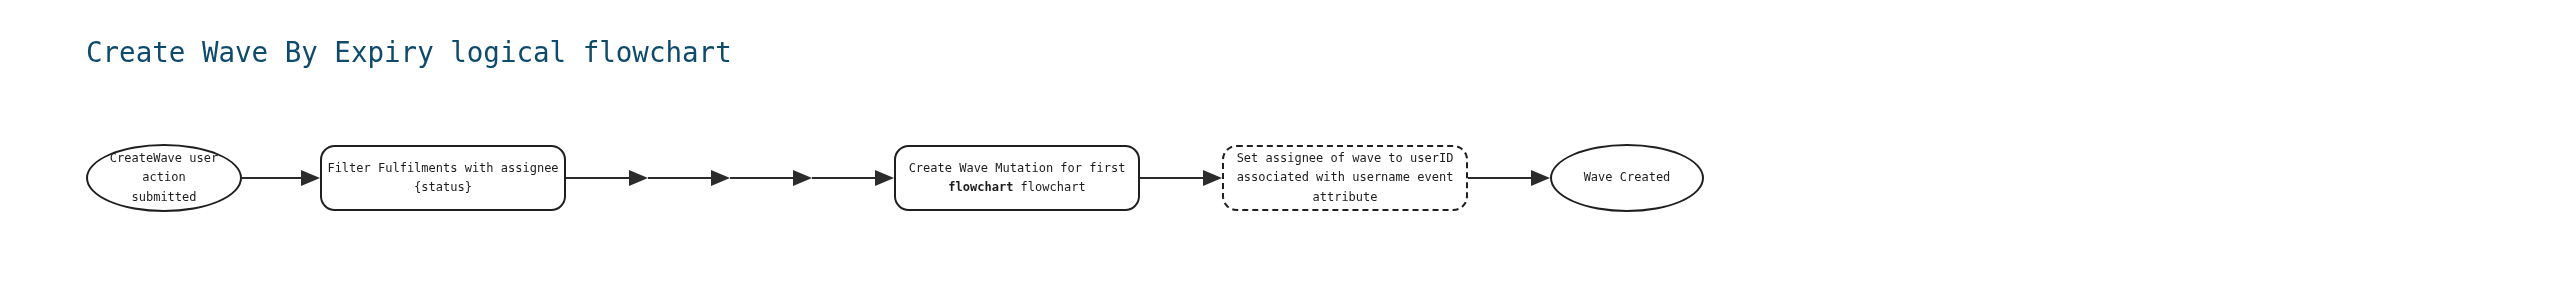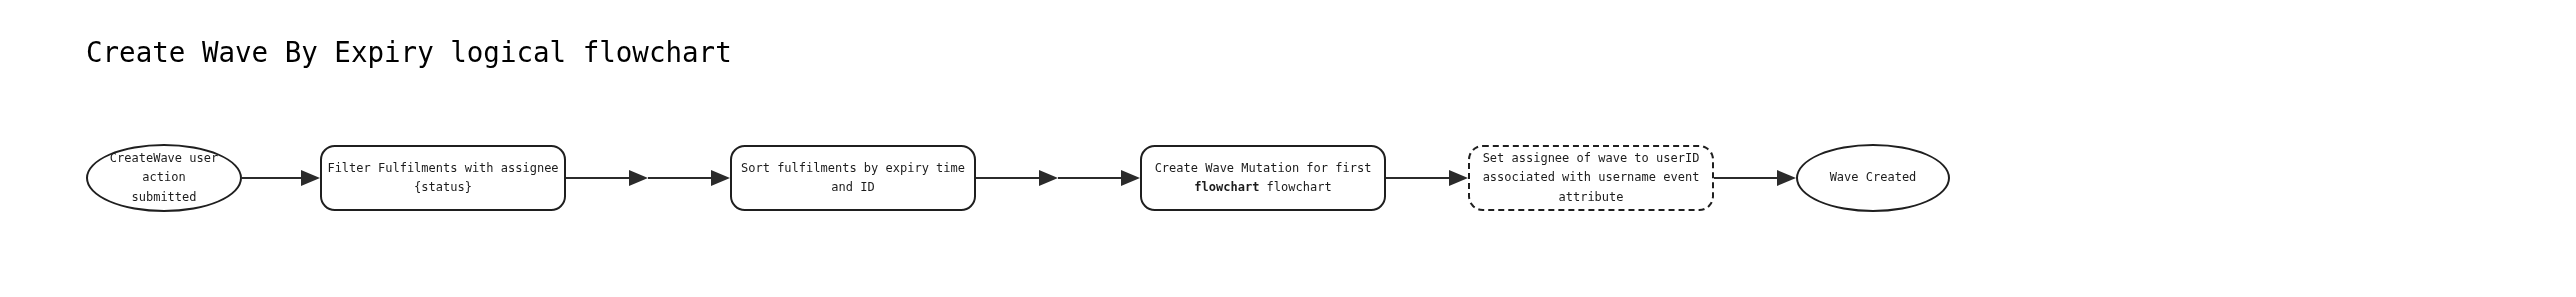--- a/index.html
+++ b/index.html
@@ -12,21 +12,21 @@
     font-family: "DejaVu Sans Mono", "Liberation Mono", monospace;
     color: #1c1c1c;
   }
   .title {
     position: absolute;
     left: 86px;
     top: 36px;
     font-size: 27.5px;
     line-height: 1.2;
     font-weight: 400;
-    color: #000000;
+    color: #0c4a6e;
     white-space: nowrap;
   }
   .flow-row {
     position: absolute;
     left: 86px;
     top: 144px;
     height: 68px;
     display: flex;
     align-items: center;
   }
@@ -105,23 +105,20 @@
       <div class="arrow-line"></div>
       <div class="arrow-head"></div>
     </div>
 
 
     <div class="arrow">
       <div class="arrow-line"></div>
       <div class="arrow-head"></div>
     </div>
 
-    <div class="node box">
-      <span>Sort fulfilments by expiry time and ID</span>
-    </div>
 
     <div class="arrow">
       <div class="arrow-line"></div>
       <div class="arrow-head"></div>
     </div>
 
 
     <div class="arrow">
       <div class="arrow-line"></div>
       <div class="arrow-head"></div>

